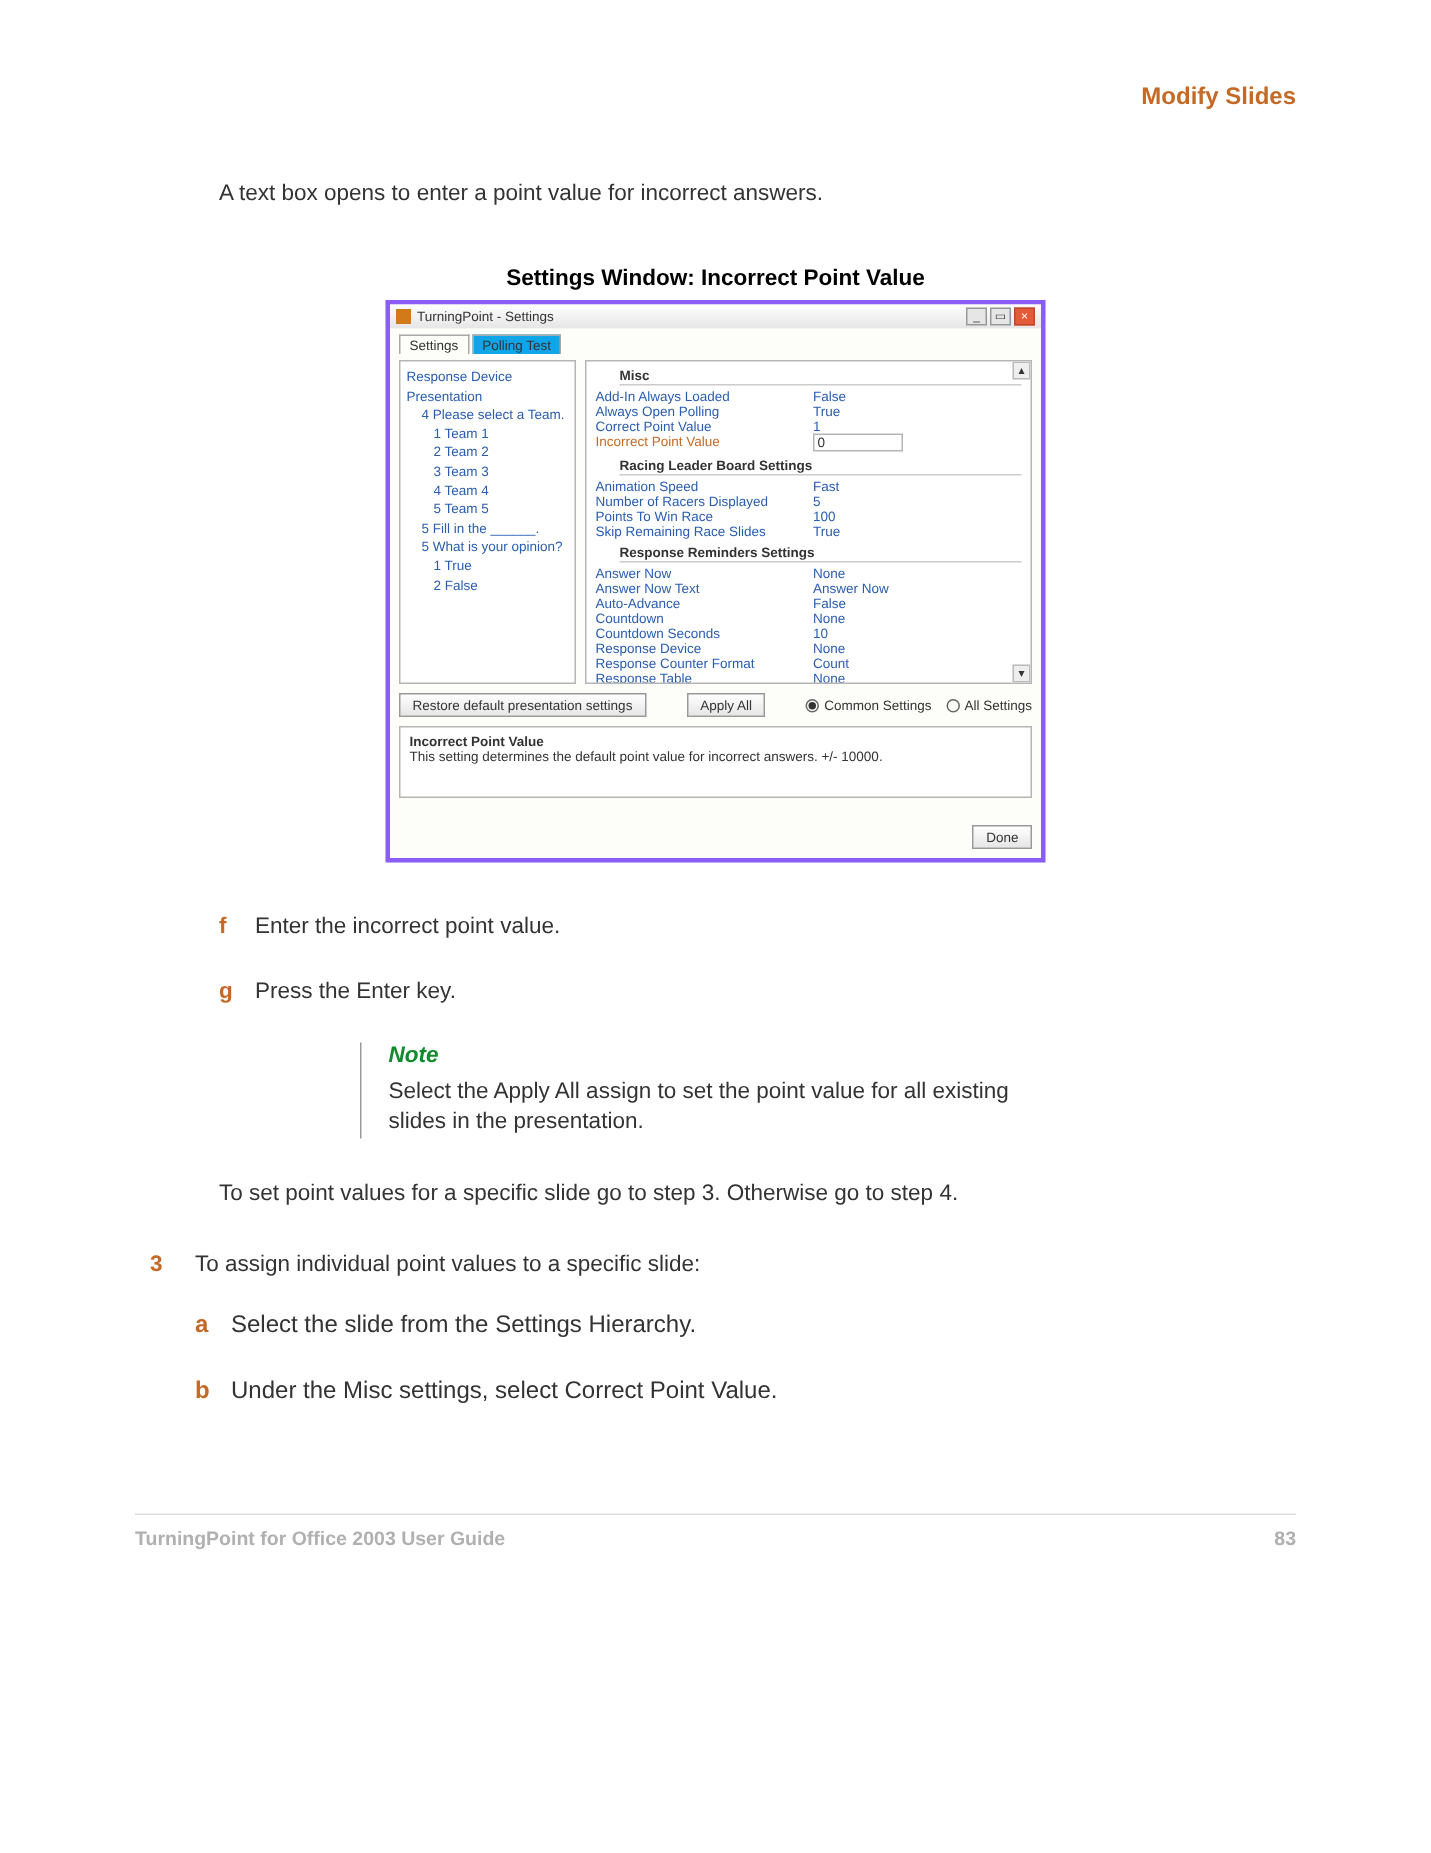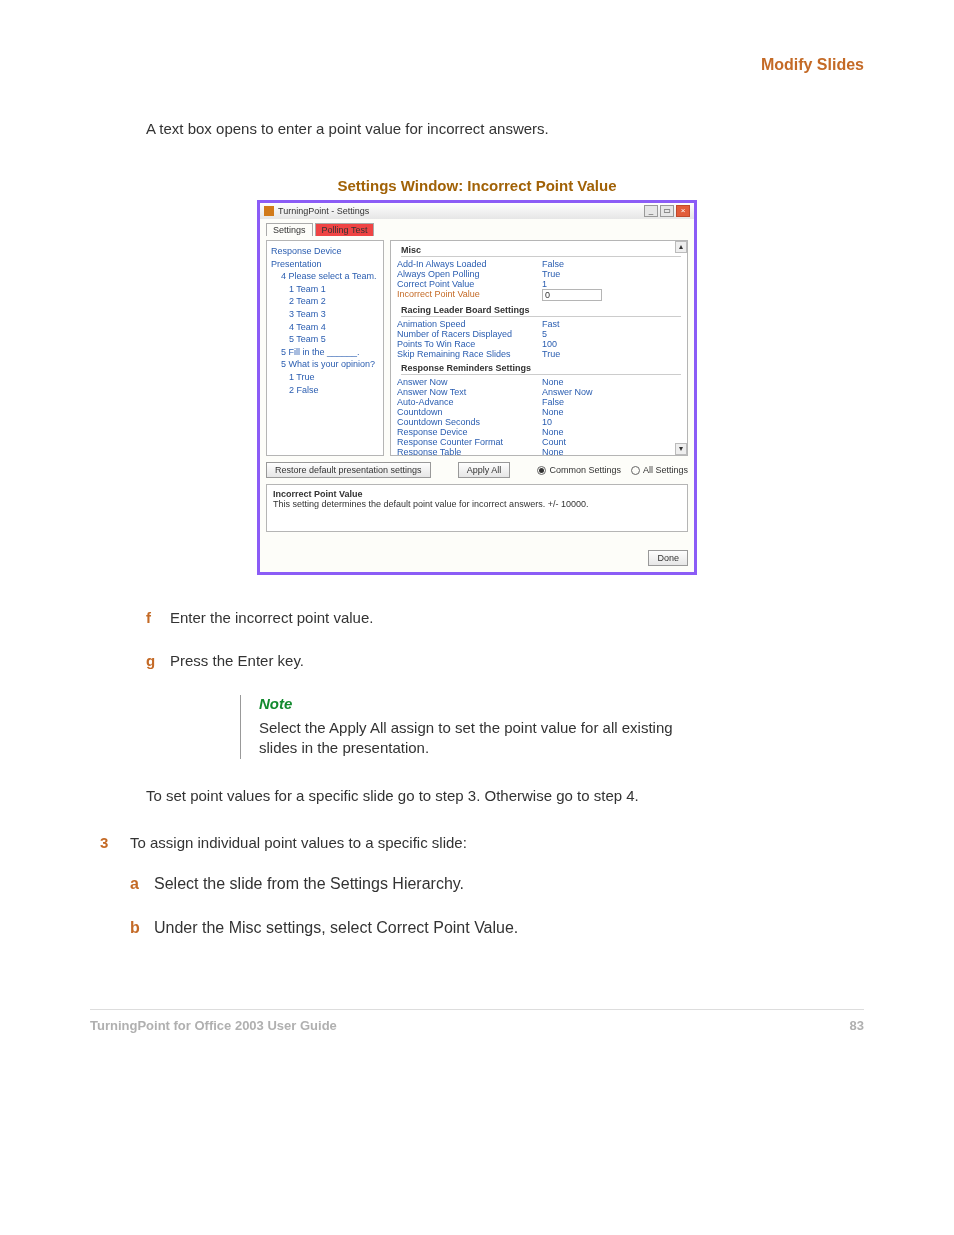--- a/index.html
+++ b/index.html
@@ -1,39 +1,39 @@
 <!DOCTYPE html>
 <html><head>
 <meta charset="utf-8">
 <style>
   * { margin: 0; padding: 0; box-sizing: border-box; }
   html, body { width: 954px; height: 1235px; background: #fff; font-family: "Segoe UI", Tahoma, Arial, sans-serif; color: #333; }
   .page { position: relative; width: 954px; height: 1073px; padding: 56px 90px 40px 90px; }
   .header-right { position: absolute; top: 56px; right: 90px; color: #c46a26; font-weight: 600; font-size: 16px; }
   .intro { margin-top: 64px; margin-left: 56px; font-size: 15px; }
-  .caption { text-align: center; color: #a16207; font-weight: 700; font-size: 15px; margin-top: 40px; margin-bottom: 6px; }
+  .caption { text-align: center; color: #000000; font-weight: 700; font-size: 15px; margin-top: 40px; margin-bottom: 6px; }
   .screenshot-wrap { display: flex; justify-content: center; }
   .screenshot { width: 440px; border: 3px solid #8b5cf6; background: #f4f3ef; font-size: 9px; color: #333; }
   .titlebar { display: flex; align-items: center; justify-content: space-between; background: linear-gradient(#fefefe,#e6e6e6); padding: 2px 4px; font-size: 9px; }
   .titlebar .title { display: flex; align-items: center; gap: 4px; }
   .tit-icon { width: 10px; height: 10px; background: #d17a1a; display: inline-block; }
   .win-ctrls { display: flex; gap: 2px; }
   .win-btn { width: 14px; height: 12px; background: #e6e6e6; border: 1px solid #999; font-size: 8px; line-height: 10px; text-align: center; }
   .win-btn.close { background: #e25c3a; color: #fff; border-color: #c0492c; }
   .body-area { background: #fdfdf9; padding: 4px 6px 6px 6px; }
   .tabs { display: flex; gap: 2px; margin-bottom: 4px; font-size: 9px; }
-  .tab { border: 1px solid #aaa; border-bottom: none; padding: 1px 6px; background: #ef4444; }
+  .tab { border: 1px solid #aaa; border-bottom: none; padding: 1px 6px; background: #0ea5e9; }
   .tab.active { background: #fdfdf9; }
   .panels { display: flex; gap: 6px; }
   .tree-panel { width: 118px; height: 216px; border: 1px solid #b5b5b5; background: #fff; padding: 4px; overflow: hidden; color: #2a5db0; line-height: 1.4; }
   .tree-panel .node { white-space: nowrap; }
   .tree-panel .child { padding-left: 10px; }
   .tree-panel .gchild { padding-left: 18px; }
   .right-panel { flex: 1; height: 216px; border: 1px solid #b5b5b5; background: #fff; padding: 4px 6px; overflow: hidden; position: relative; }
-  .sect-title { font-weight: 700; color: #333; border-bottom: 1px solid #ccc; margin: 4px 0 2px 4px; padding-bottom: 1px; }
+  .sect-title { font-weight: 700; color: #333; border-bottom: 1px solid #ccc; margin: 4px 0 2px 16px; padding-bottom: 1px; }
   .sect-title.first { margin-top: 0; }
   .row { display: flex; }
   .row .k { flex: 0 0 145px; color: #2a5db0; }
   .row .v { color: #2a5db0; }
   .row.hl .k, .row.hl .v { color: #c46a26; }
   .row.hl .v { border: 1px solid #b5b5b5; padding: 0 2px; min-width: 60px; background:#fff; color:#333; }
   .scroll-up, .scroll-dn { position: absolute; right: 0; width: 12px; height: 12px; background: #eee; border: 1px solid #bbb; font-size: 8px; text-align: center; line-height: 10px; }
   .scroll-up { top: 0; }
   .scroll-dn { bottom: 0; }
   .below-panels { display: flex; align-items: center; justify-content: space-between; margin-top: 6px; font-size: 9px; }

